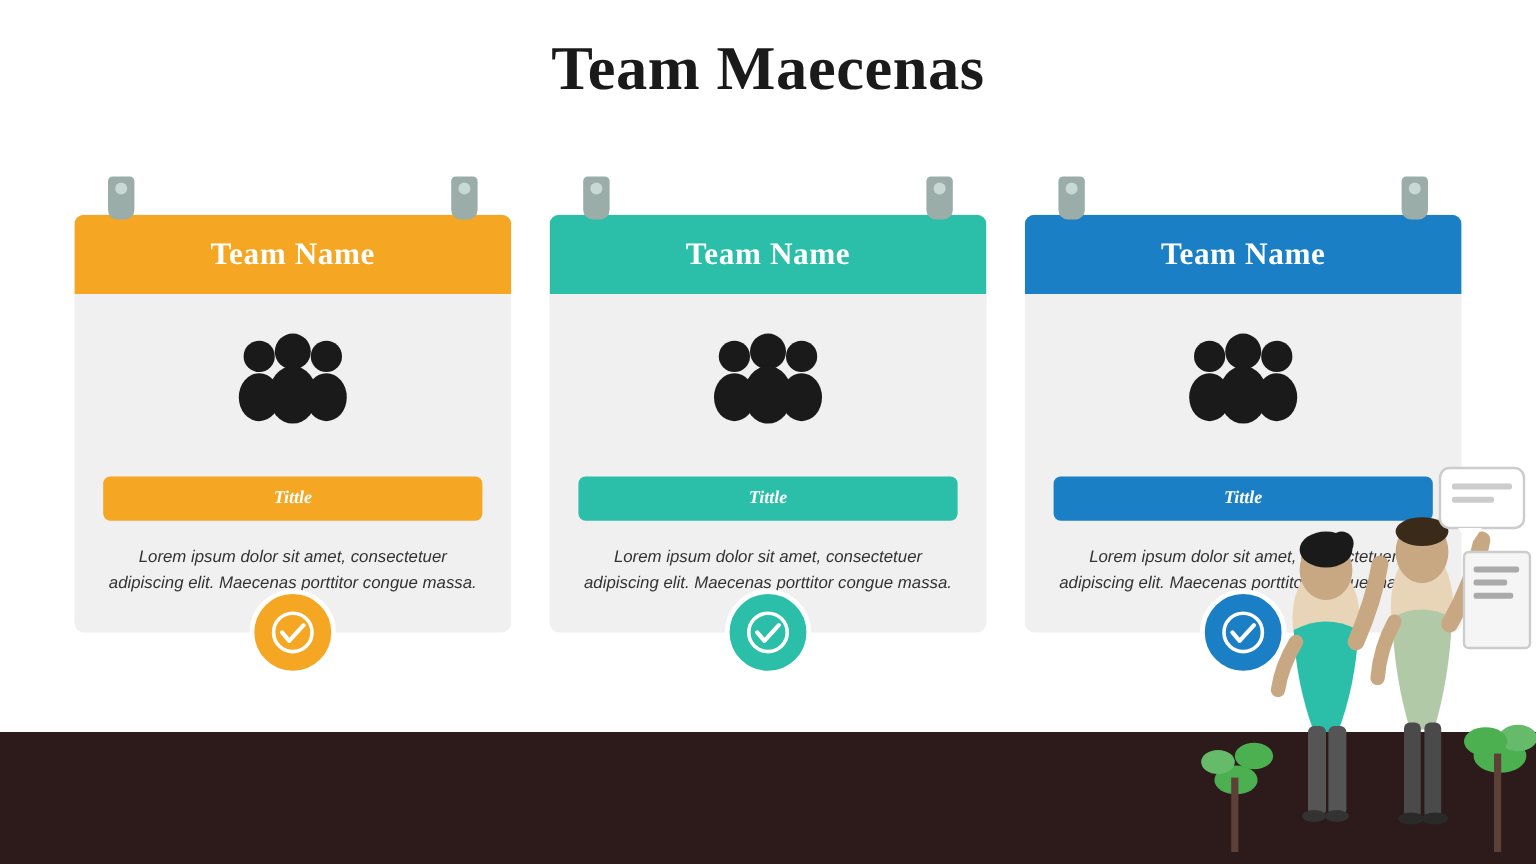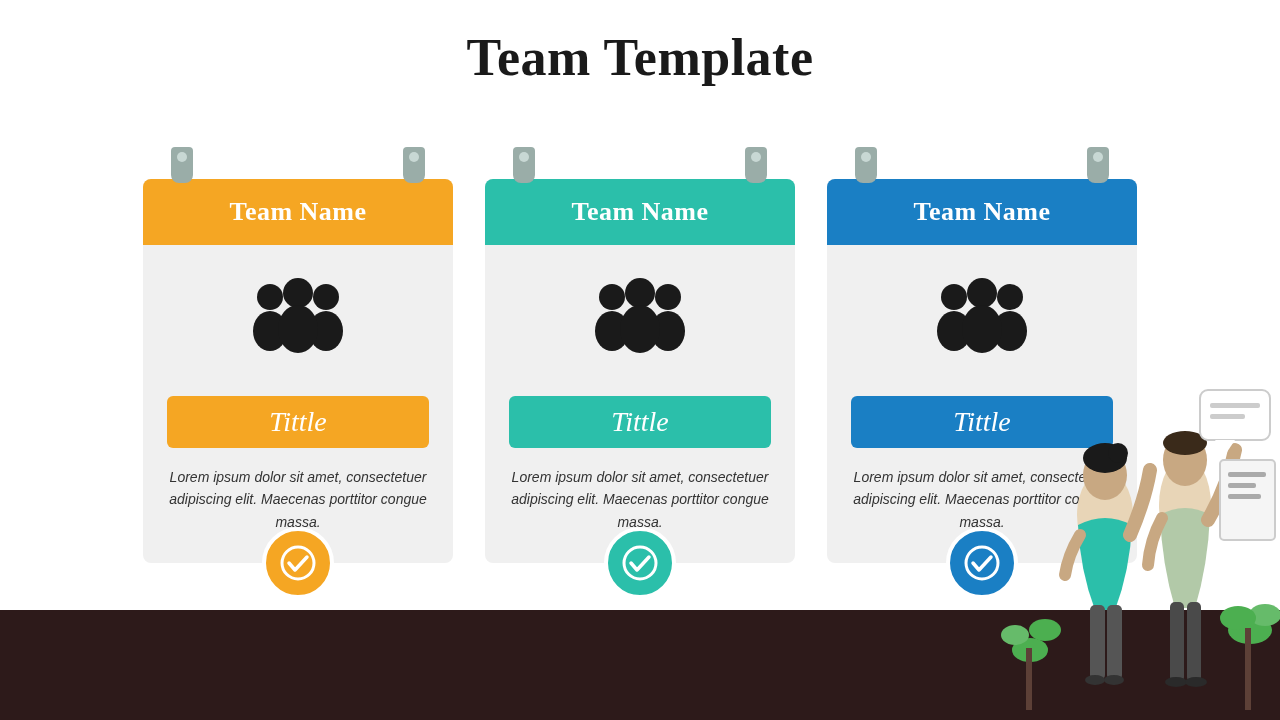--- a/index.html
+++ b/index.html
@@ -37,21 +37,21 @@
       display: flex;
       justify-content: center;
       gap: 32px;
       margin-top: 60px;
       position: relative;
       z-index: 2;
     }
 
     .card-wrapper {
       position: relative;
-      width: 310px;
+      width: 364px;
     }
 
     
     .card-pins {
       display: flex;
       justify-content: space-between;
       padding: 0 28px;
       position: relative;
       z-index: 3;
     }
@@ -116,22 +116,22 @@
       width: 100px;
       height: 90px;
     }
 
     .title-badge {
       display: block;
       width: 100%;
       padding: 10px 0;
       text-align: center;
       border-radius: 6px;
-      font-size: 28px;
-      font-weight: 400;
+      font-size: 15px;
+      font-weight: 700;
       color: #fff;
       margin-bottom: 18px;
       font-style: italic;
     }
 
     .title-badge.orange { background: #f5a623; }
     .title-badge.teal { background: #2bbfaa; }
     .title-badge.blue { background: #1a7fc4; }
 
     .card-body p {
@@ -174,21 +174,21 @@
       right: 0;
       width: 280px;
       height: 380px;
       z-index: 3;
     }
 
   </style>
 </head>
 <body>
 
-<h1 class="page-title">Team Template</h1>
+<h1 class="page-title">Team Maecenas</h1>
 
 <div class="cards-container">
 
   <div class="card-wrapper">
     <div class="card-pins">
       <div class="pin"></div>
       <div class="pin"></div>
     </div>
     <div class="card">
       <div class="card-header orange">Team Name</div>

